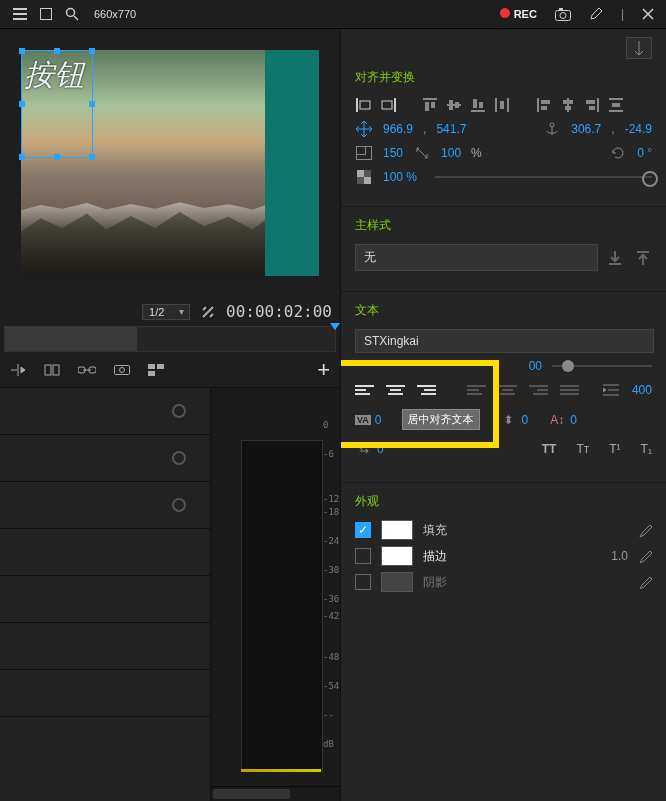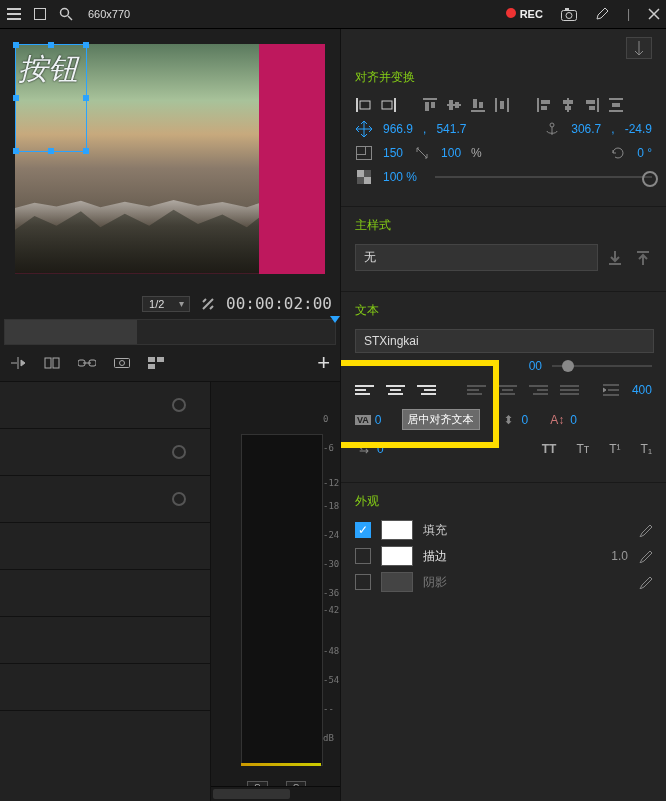--- a/index.html
+++ b/index.html
@@ -1,26 +1,26 @@
 <!DOCTYPE html>
 <html><head>
 <meta charset="utf-8">
 <style>
 html,body{margin:0;padding:0;width:666px;height:801px;background:#1a1a1a;font-family:"Segoe UI",Arial,sans-serif;font-size:12px;color:#ccc;overflow:hidden;}
-.topbar{height:28px;background:#1e1e1e;display:flex;align-items:center;padding:0 6px;gap:10px;border-bottom:1px solid #000;}
+.topbar{height:28px;background:#1e1e1e;display:flex;align-items:center;padding:0 12px;gap:10px;border-bottom:1px solid #000;}
 .topbar .icon{width:16px;height:16px;display:flex;align-items:center;justify-content:center;color:#ccc;cursor:pointer;}
 .topbar .dim{font-size:11px;color:#ddd;margin-left:4px;}
 .topbar .spacer{flex:1;}
 .rec-dot{width:10px;height:10px;background:#e33;border-radius:50%;display:inline-block;margin-right:4px;}
 .rec-txt{color:#eee;font-weight:bold;font-size:11px;}
 .topbar .rbtn{margin-left:8px;cursor:pointer;color:#bbb;}
 .main{display:flex;height:772px;}
 .left{width:340px;display:flex;flex-direction:column;background:#1e1e1e;}
 .right{flex:1;background:#252525;border-left:1px solid #111;padding:0;overflow:hidden;}
-.preview{height:230px;background:#be185d;position:relative;margin:15px;}
+.preview{height:230px;background:#0f766e;position:relative;margin:21px;}
 .preview .sky{position:absolute;left:0;top:0;width:244px;height:226px;background:linear-gradient(180deg,#5b7a5e 0%,#a8c29a 25%,#c7a97d 40%,#8a7a6a 55%,#3a3730 100%);}
 .preview .mtn{position:absolute;left:0;bottom:0;width:244px;height:80px;background:linear-gradient(180deg,rgba(255,255,255,0) 0%,rgba(70,70,60,0.7) 20%,#1d1b15 100%);clip-path:polygon(0 100%,0 45%,8% 28%,17% 40%,27% 22%,35% 42%,45% 25%,55% 40%,65% 20%,75% 38%,85% 26%,95% 42%,100% 30%,100% 100%);}
 .preview .snow{position:absolute;left:0;bottom:48px;width:244px;height:32px;background:linear-gradient(180deg,rgba(255,255,255,0.9),rgba(255,255,255,0));clip-path:polygon(0 100%,0 45%,8% 28%,17% 40%,27% 22%,35% 42%,45% 25%,55% 40%,65% 20%,75% 38%,85% 26%,95% 42%,100% 30%,100% 100%);opacity:.6;}
 .selbox{position:absolute;left:0;top:0;width:70px;height:106px;border:1px solid #2aa3ff;}
 .selbox .h{position:absolute;width:6px;height:6px;background:#2aa3ff;}
 .selbox .h.tl{left:-3px;top:-3px;} .selbox .h.tr{right:-3px;top:-3px;}
 .selbox .h.bl{left:-3px;bottom:-3px;} .selbox .h.br{right:-3px;bottom:-3px;}
 .selbox .h.ml{left:-3px;top:50%;margin-top:-3px;} .selbox .h.mr{right:-3px;top:50%;margin-top:-3px;}
 .selbox .h.mt{top:-3px;left:50%;margin-left:-3px;} .selbox .h.mb{bottom:-3px;left:50%;margin-left:-3px;}
 .seltxt{font-family:"STXingkai","KaiTi",serif;color:#eef3f5;font-size:30px;font-style:italic;padding:4px 2px;text-shadow:0 0 2px #000;}
@@ -216,21 +216,21 @@
         <div class="tr-row"></div>
         <div class="tr-row"></div>
         <div class="tr-row"></div>
       </div>
       <div class="tr-right">
         <div class="meter">
           <div class="bar"></div>
           <div class="fill"></div>
           <div class="tick" style="top:16px">0</div>
           <div class="tick" style="top:45px">-6</div>
-          <div class="tick" style="top:80px">-12</div>
+          <div class="tick" style="top:90px">-12</div>
           <div class="tick" style="top:103px">-18</div>
           <div class="tick" style="top:132px">-24</div>
           <div class="tick" style="top:161px">-30</div>
           <div class="tick" style="top:190px">-36</div>
           <div class="tick" style="top:207px">-42</div>
           <div class="tick" style="top:248px">-48</div>
           <div class="tick" style="top:277px">-54</div>
           <div class="tick" style="top:306px">--</div>
           <div class="tick" style="top:335px">dB</div>
           <div class="sbtns">

